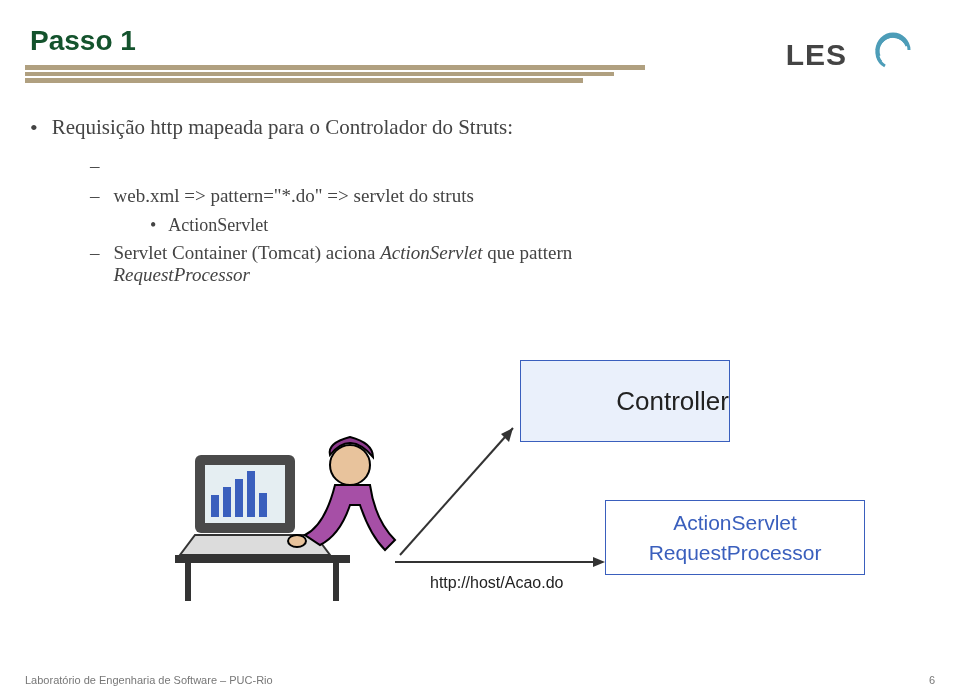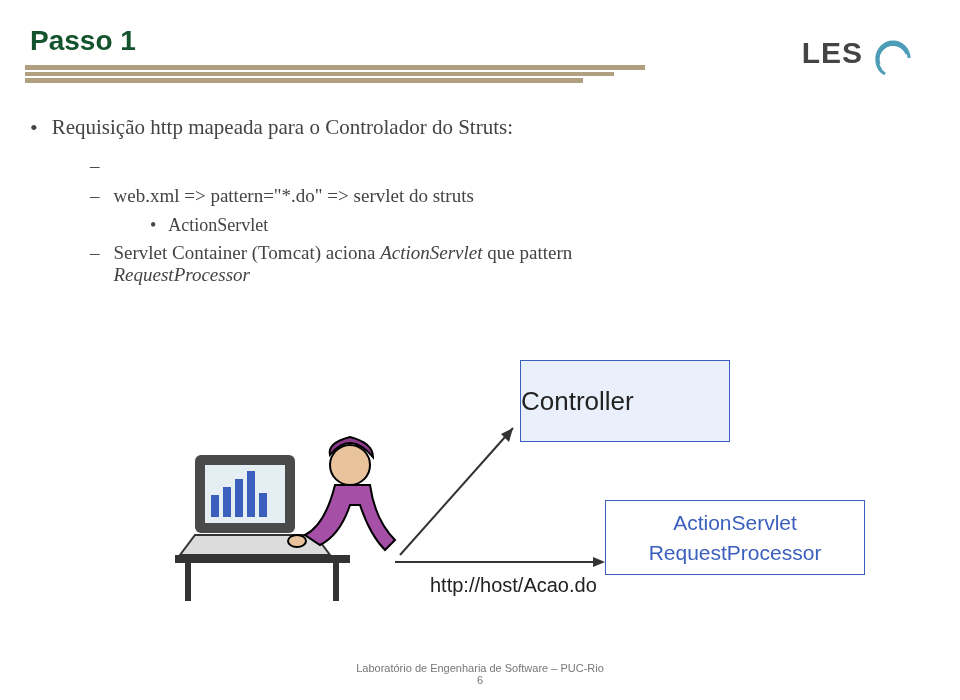--- a/index.html
+++ b/index.html
@@ -32,25 +32,25 @@
     }
     .underline-bar {
       height: 5px;
       background: #b0a080;
     }
     .underline-bar.u1 { width: 100%; }
     .underline-bar.u2 { width: 95%; }
     .underline-bar.u3 { width: 90%; }
     .logo {
       position: absolute;
-      top: 36px;
+      top: 28px;
       right: 45px;
       display: flex;
-      align-items: flex-start;
-      gap: 8px;
+      align-items: flex-end;
+      gap: 24px;
     }
     .logo-text {
       font-size: 30px;
       font-weight: bold;
       color: #444;
       font-family: Verdana, Arial, sans-serif;
       letter-spacing: 1px;
     }
     .logo-icon svg { display: block; }
     .content {
@@ -98,21 +98,21 @@
     .controller-box {
       position: absolute;
       left: 520px;
       top: 30px;
       width: 210px;
       height: 82px;
       border: 1.5px solid #3a5fbd;
       background: #eaf0fb;
       display: flex;
       align-items: center;
-      justify-content: flex-start;
+      justify-content: flex-end;
       font-size: 26px;
       font-family: Arial, sans-serif;
       color: #222;
     }
     .action-box {
       position: absolute;
       left: 605px;
       top: 170px;
       width: 260px;
       height: 75px;
@@ -124,36 +124,34 @@
       justify-content: center;
       font-size: 21px;
       font-family: Arial, sans-serif;
       color: #3a5fbd;
       line-height: 1.4;
     }
     .url-text {
       position: absolute;
       left: 430px;
       top: 244px;
-      font-size: 20px;
+      font-size: 16px;
       font-family: Arial, sans-serif;
       color: #222;
     }
     .footer {
       position: absolute;
       bottom: 14px;
       left: 25px;
       right: 25px;
       display: flex;
       justify-content: space-between;
-      align-items: center;
       font-size: 11px;
       color: #777;
       font-family: Verdana, Arial, sans-serif;
-      flex-direction: column;
     }
   </style>
 </head>
 <body>
 
 <div class="slide-title">Passo 1</div>
 <div class="title-underline">
   <div class="underline-bar u1"></div>
   <div class="underline-bar u2"></div>
   <div class="underline-bar u3"></div>

